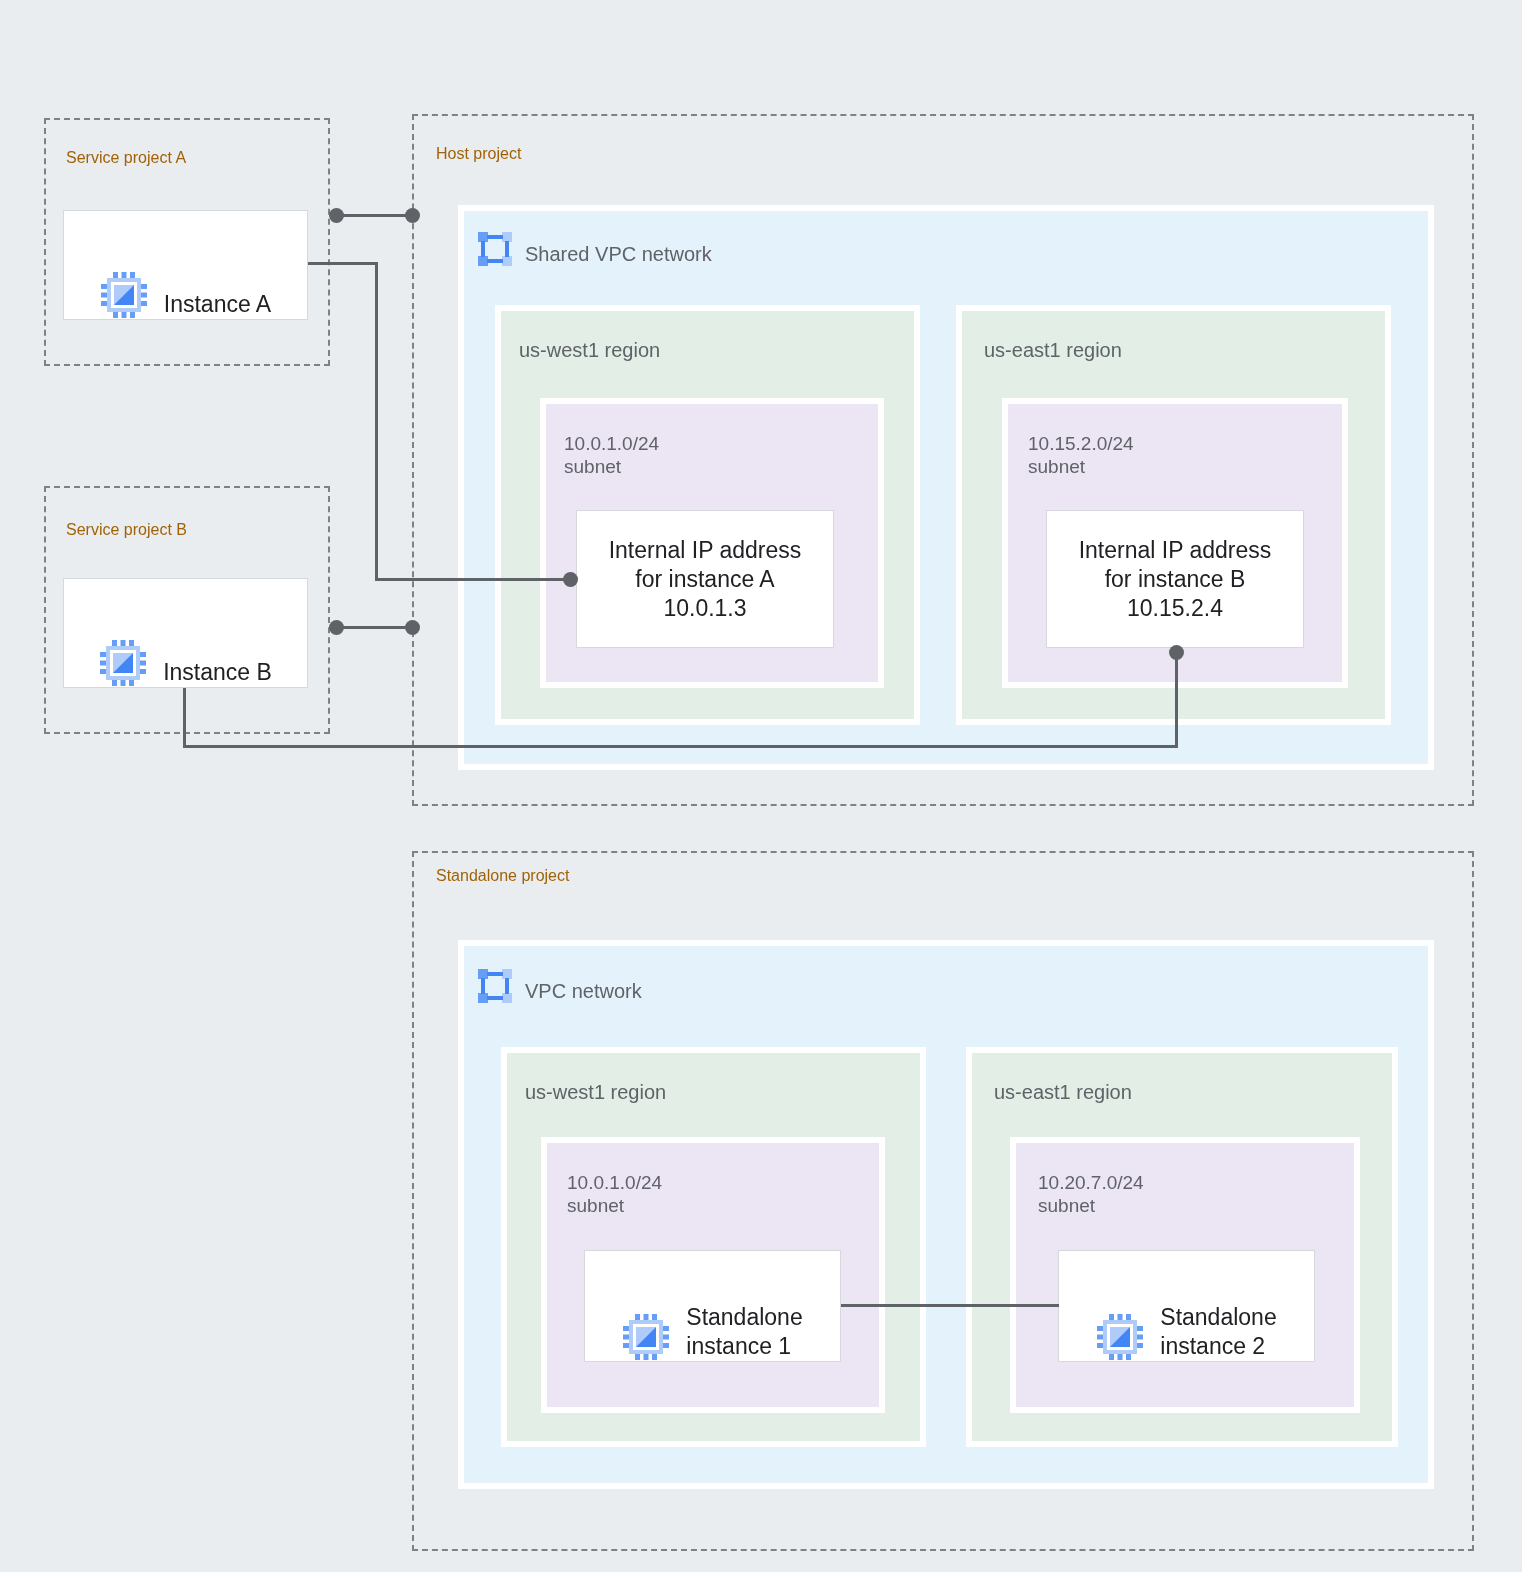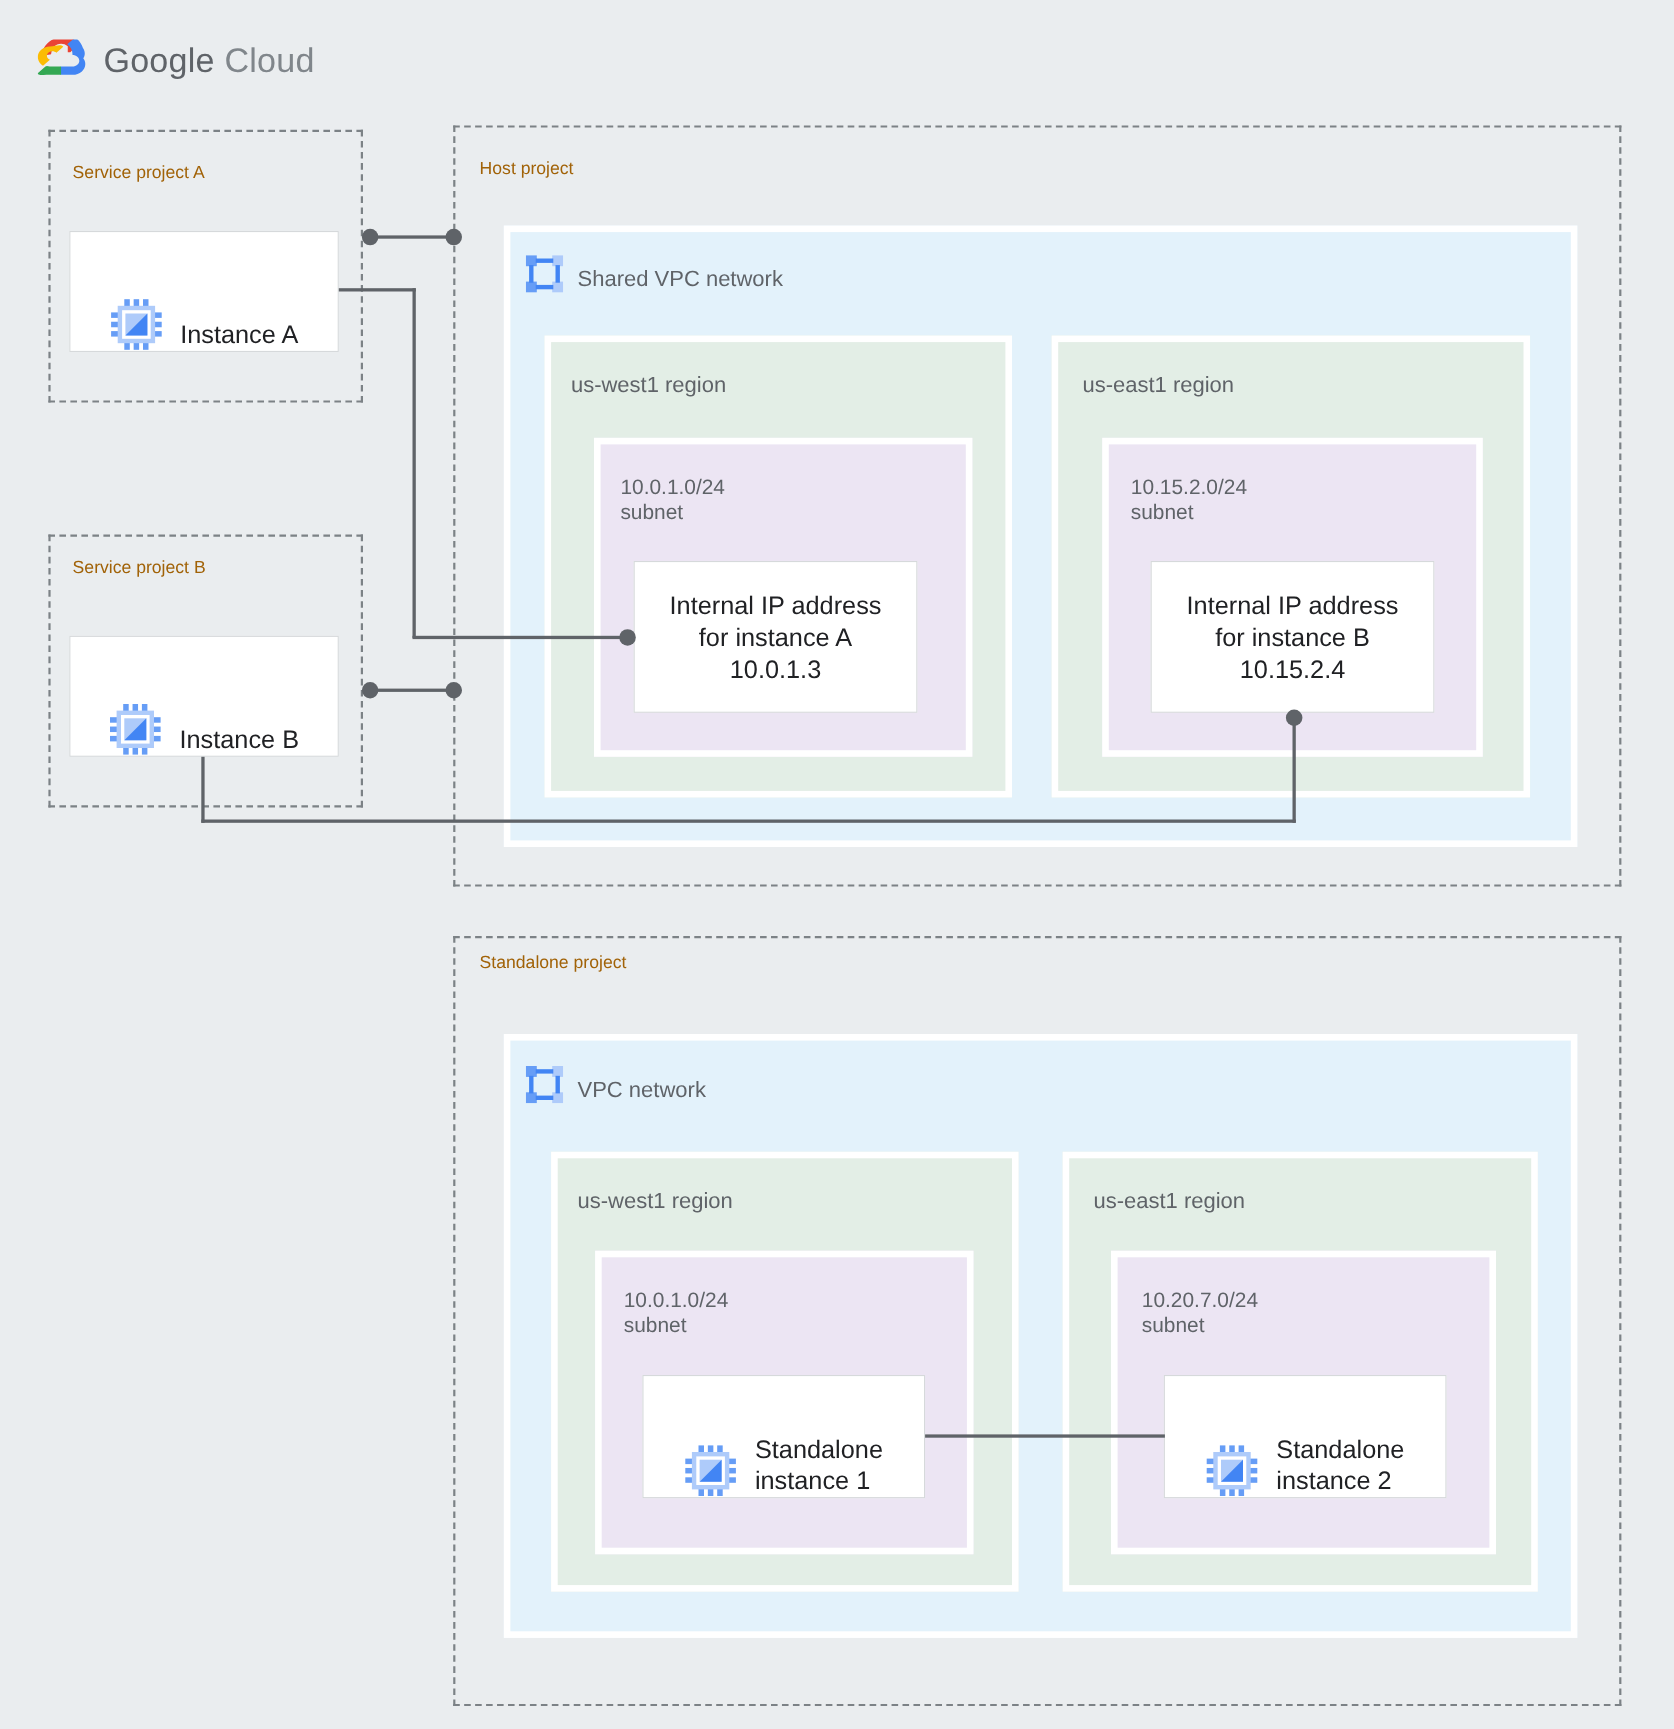--- a/index.html
+++ b/index.html
@@ -133,29 +133,20 @@
     height: 15px;
     border-radius: 50%;
     background: #5f6368;
   }
 </style>
 </head>
 <body>
 
 <div id="canvas">
 
-  <div id="brand">
-    <svg class="icon" width="46" height="38" viewBox="0 0 46 38">
-      <path d="M27.6 11.6 L29.9 11.6 L36.4 5.1 L36.7 2.4 C24.6 -8.2 6.1 -1.1 3.4 14.7 C4.2 14.1 6 14.5 12.5 13.4 C12.5 13.4 12.8 8.9 15.1 6.5 C18.2 3.2 23.9 2.8 27.6 6.1 Z" fill="#ea4335"></path>
-      <path d="M41.4 14.7 C40.2 10.3 37.8 6.4 34.4 3.5 L27.1 10.8 C30.1 13.3 31.9 17 31.9 21 L31.9 22 C35.3 22 38.1 24.8 38.1 28.2 C38.1 31.6 35.3 34.3 31.9 34.3 L21.5 34.3 L20.5 35.4 L20.5 42.2 L21.5 43.1 L31.9 43.1 C39.6 43.2 45.4 35.5 43 28.1 C42.7 27.2 42.2 26.4 41.7 25.6 C43.6 22.4 43.5 18.2 41.4 14.7 Z" fill="#4285f4" transform="translate(0,-5) scale(1,0.86)"></path>
-      <path d="M11.2 43.1 L21.5 43.1 L21.5 34.3 L11.2 34.3 C10.3 34.3 9.5 34.1 8.7 33.8 L7.3 34.3 L0.8 40.8 L0.2 42.1 C2.5 43.8 6.6 43.2 11.2 43.1 Z" fill="#34a853" transform="translate(0,-5) scale(1,0.86)"></path>
-      <path d="M11.2 13.2 C3.7 13.3 -1.7 21.2 1.1 28.2 C1.9 30.3 3.3 32.1 5.1 33.4 L11.4 27.1 C7.5 25.3 7.8 19.7 11.9 18.4 C13.8 17.8 15.9 18.3 17.3 19.7 L23.5 13.4 C20.9 10.1 16.9 13.1 11.2 13.2 Z" fill="#fbbc04" transform="translate(0,-5) scale(1,0.86)"></path>
-    </svg>
-    <div class="wordmark"><span>Google</span> <span class="w2">Cloud</span></div>
-  </div>
 
   <div class="project" style="left:44px; top:118px; width:286px; height:248px;">
     <div class="proj-label" style="left:20px; top:29px;">Service project A</div>
   </div>
   <div class="card with-icon" style="left:63px; top:210px; width:245px; height:110px;">
     <svg class="icon" width="48" height="48" viewBox="0 0 48 48">
       <g fill="#669df6">
         <rect x="13" y="1" width="5" height="7"></rect>
           <rect x="21.5" y="1" width="5" height="7"></rect>
           <rect x="30" y="1" width="5" height="7"></rect>
@@ -171,21 +162,21 @@
       </g>
       <rect x="7" y="7" width="34" height="34" fill="#aecbfa"></rect>
       <rect x="11" y="11" width="26" height="26" fill="#ffffff"></rect>
       <rect x="14" y="14" width="20" height="20" fill="#aecbfa"></rect>
       <path d="M34 14 L34 34 L14 34 Z" fill="#4285f4"></path>
     </svg>
     <div class="card-text">Instance A</div>
   </div>
 
   <div class="project" style="left:44px; top:486px; width:286px; height:248px;">
-    <div class="proj-label" style="left:20px; top:20px;">Service project B</div>
+    <div class="proj-label" style="left:20px; top:33px;">Service project B</div>
   </div>
   <div class="card with-icon" style="left:63px; top:578px; width:245px; height:110px;">
     <svg class="icon" width="48" height="48" viewBox="0 0 48 48">
       <g fill="#669df6">
         <rect x="13" y="1" width="5" height="7"></rect>
           <rect x="21.5" y="1" width="5" height="7"></rect>
           <rect x="30" y="1" width="5" height="7"></rect>
         <rect x="13" y="40" width="5" height="7"></rect>
           <rect x="21.5" y="40" width="5" height="7"></rect>
           <rect x="30" y="40" width="5" height="7"></rect>

